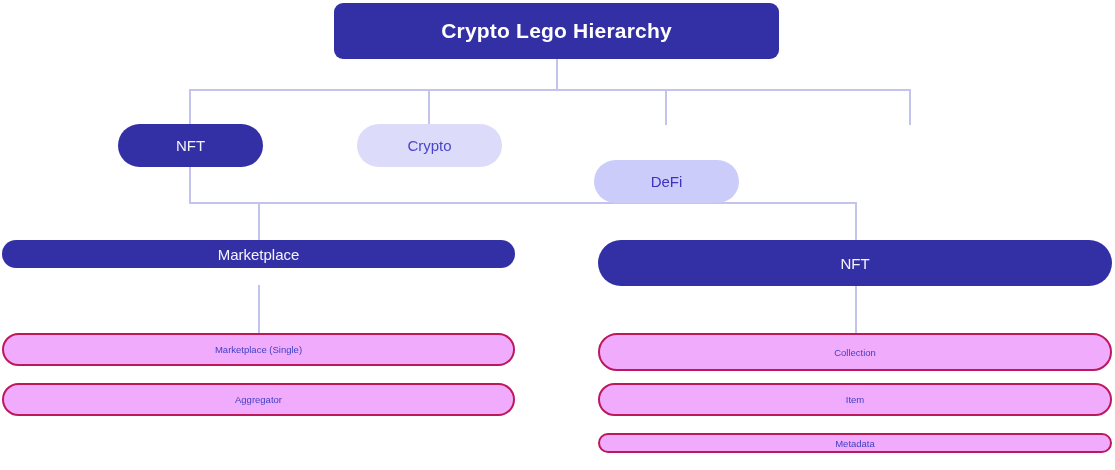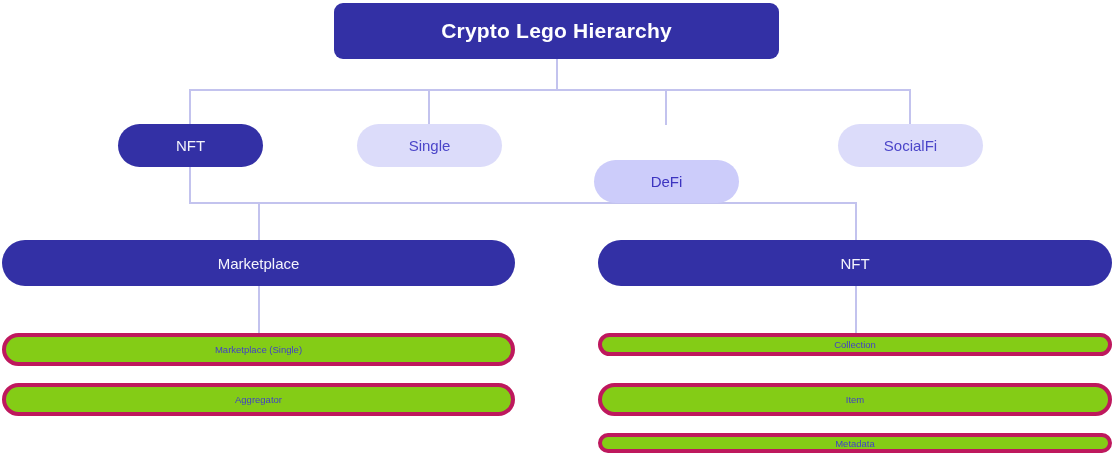--- a/index.html
+++ b/index.html
@@ -73,22 +73,22 @@
   
   .node.l3 {
     background: #3330a5;
     color: #f4f4fc;
     border-radius: 999px;
     font-size: 15px;
   }
 
   
   .node.leaf {
-    background: #84cc16;
-    border: 4px solid #be185d;
+    background: #f0abfc;
+    border: 2px solid #be185d;
     border-radius: 999px;
     color: #4340c6;
     font-size: 9.5px;
   }
 </style>
 </head>
 <body>
 
 <div id="diagram">
 
@@ -109,48 +109,45 @@
 
   <div class="node root" style="left:334px; top:3px; width:445px; height:56px;">
     <span>Crypto Lego Hierarchy</span>
   </div>
 
   <div class="node l2 active" style="left:118px; top:124px; width:145px; height:43px;">
     <span>NFT</span>
   </div>
 
   <div class="node l2 soft" style="left:357px; top:124px; width:145px; height:43px;">
-    <span>Single</span>
+    <span>Crypto</span>
   </div>
 
   <div class="node l2 soft2" style="left:594px; top:124px; width:145px; height:43px;">
     <span>DeFi</span>
   </div>
 
-  <div class="node l2 soft" style="left:838px; top:124px; width:145px; height:43px;">
-    <span>SocialFi</span>
-  </div>
 
-  <div class="node l3" style="left:2px; top:240px; width:513px; height:46px;">
+  <div class="node l3" style="left:2px; top:240px; width:513px; height:28px;">
     <span>Marketplace</span>
   </div>
 
   <div class="node l3" style="left:598px; top:240px; width:514px; height:46px;">
     <span>NFT</span>
   </div>
 
   <div class="node leaf" style="left:2px; top:333px; width:513px; height:33px;">
     <span>Marketplace (Single)</span>
   </div>
 
   <div class="node leaf" style="left:2px; top:383px; width:513px; height:33px;align-items:center;">
     <span>Aggregator</span>
   </div>
 
-  <div class="node leaf" style="left:598px; top:333px; width:514px; height:23px;">
+  <div class="node leaf" style="left:598px; top:333px; width:514px; height:38px;">
     <span>Collection</span>
   </div>
 
   <div class="node leaf" style="left:598px; top:383px; width:514px; height:33px;justify-content:center;">
     <span>Item</span>
   </div>
 
   <div class="node leaf" style="left:598px; top:433px; width:514px; height:20px;">
     <span>Metadata</span>
   </div>

